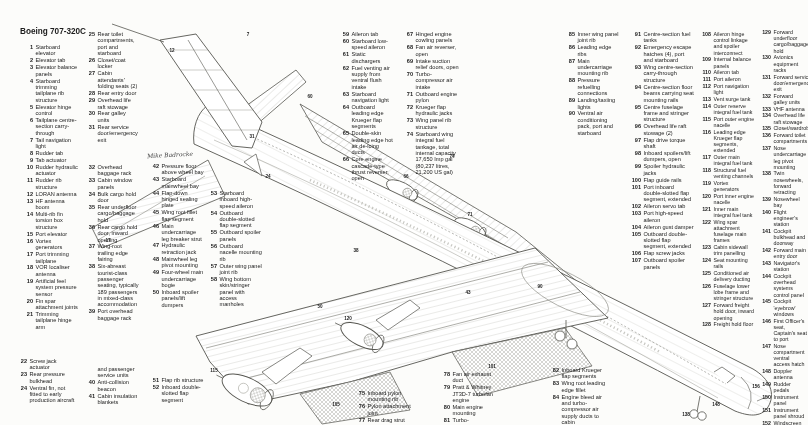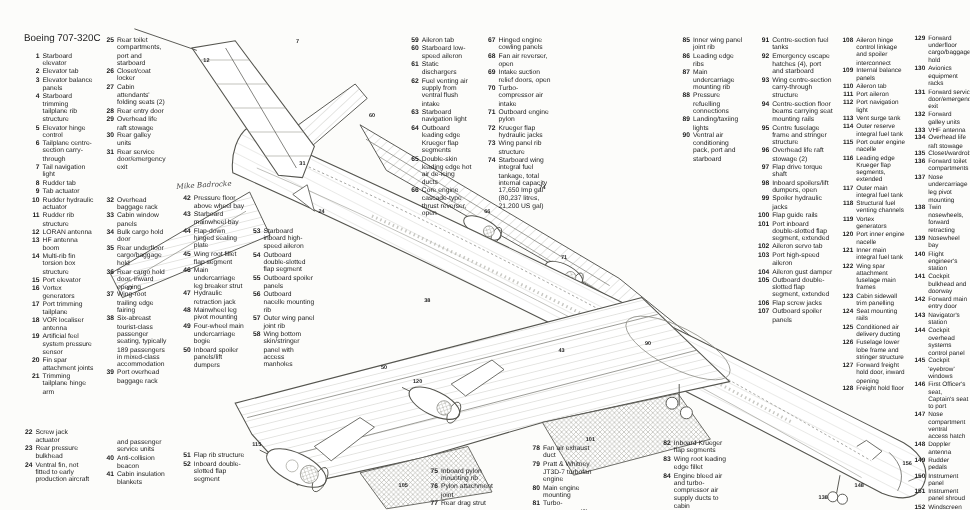--- a/index.html
+++ b/index.html
@@ -4,21 +4,21 @@
 <style>
   html,body{margin:0;padding:0;}
   body{
     width:808px;height:425px;position:relative;overflow:hidden;
     background:#fcfcfa;color:#1c1c1c;
     font-family:"Liberation Sans",sans-serif;
   }
   #drawing{position:absolute;left:0;top:0;z-index:1;}
   #callouts{position:absolute;left:0;top:0;width:808px;height:425px;z-index:2;pointer-events:none;}
   .callout{position:absolute;font-size:4.6px;font-weight:bold;color:#222;transform:translate(-50%,-50%);}
-  #title{position:absolute;left:20px;top:27px;font-size:8.2px;font-weight:normal;z-index:3;}
+  #title{position:absolute;left:20px;top:27px;font-size:8.2px;font-weight:bold;z-index:3;}
   #signature{position:absolute;left:147px;top:151px;font-size:6px;font-style:italic;
     font-family:"DejaVu Serif",serif;color:#444;transform:rotate(-3deg);z-index:3;}
   .block{position:absolute;z-index:3;font-size:5.6px;line-height:1.14;}
   .block.small{font-size:5.3px;line-height:1.17;}
   .row{display:flex;margin-bottom:0.6px;}
   .num{flex:0 0 13px;text-align:right;padding-right:2.5px;font-weight:bold;}
   .txt{flex:1;}
   
   #b1 {left:20px; top:44px; width:58px;}
   #b1b{left:14px; top:358px;width:64px;}

